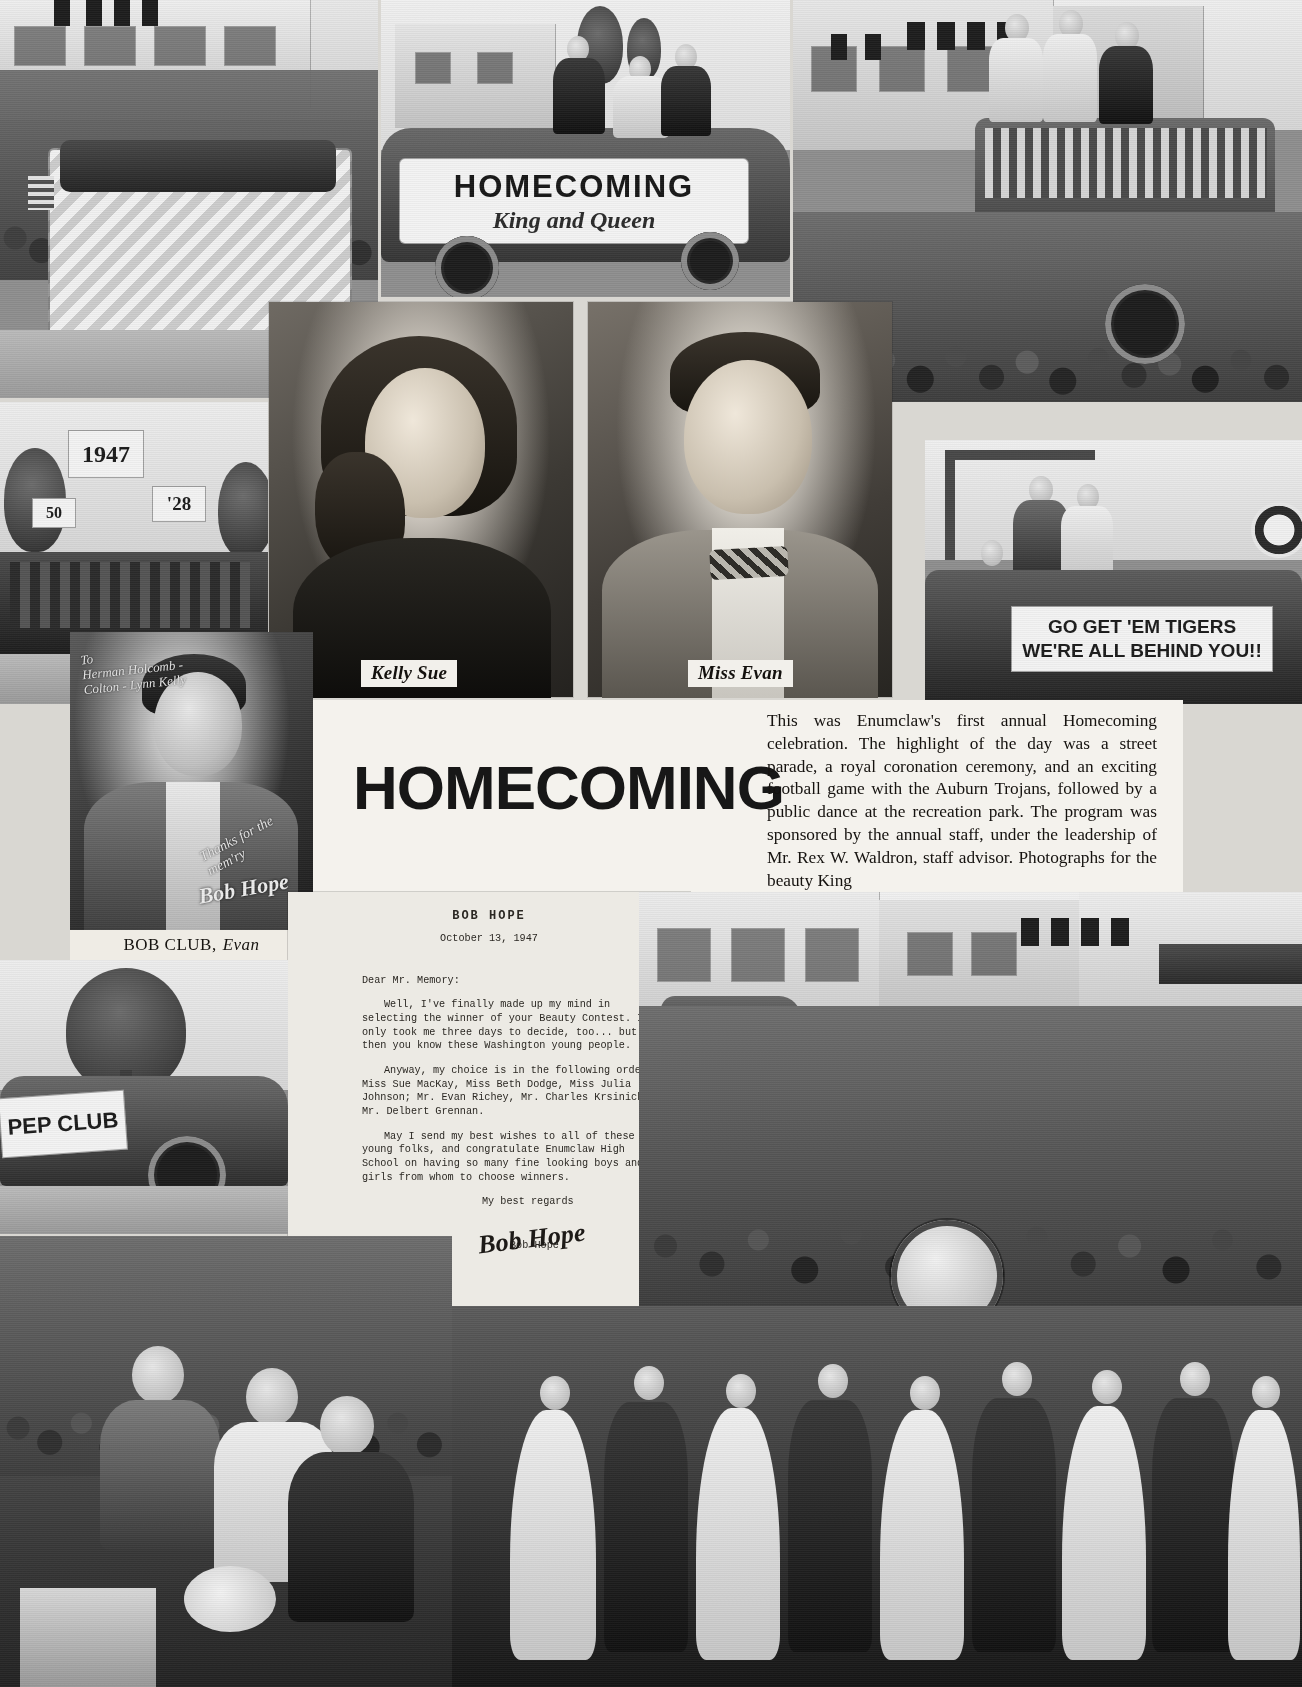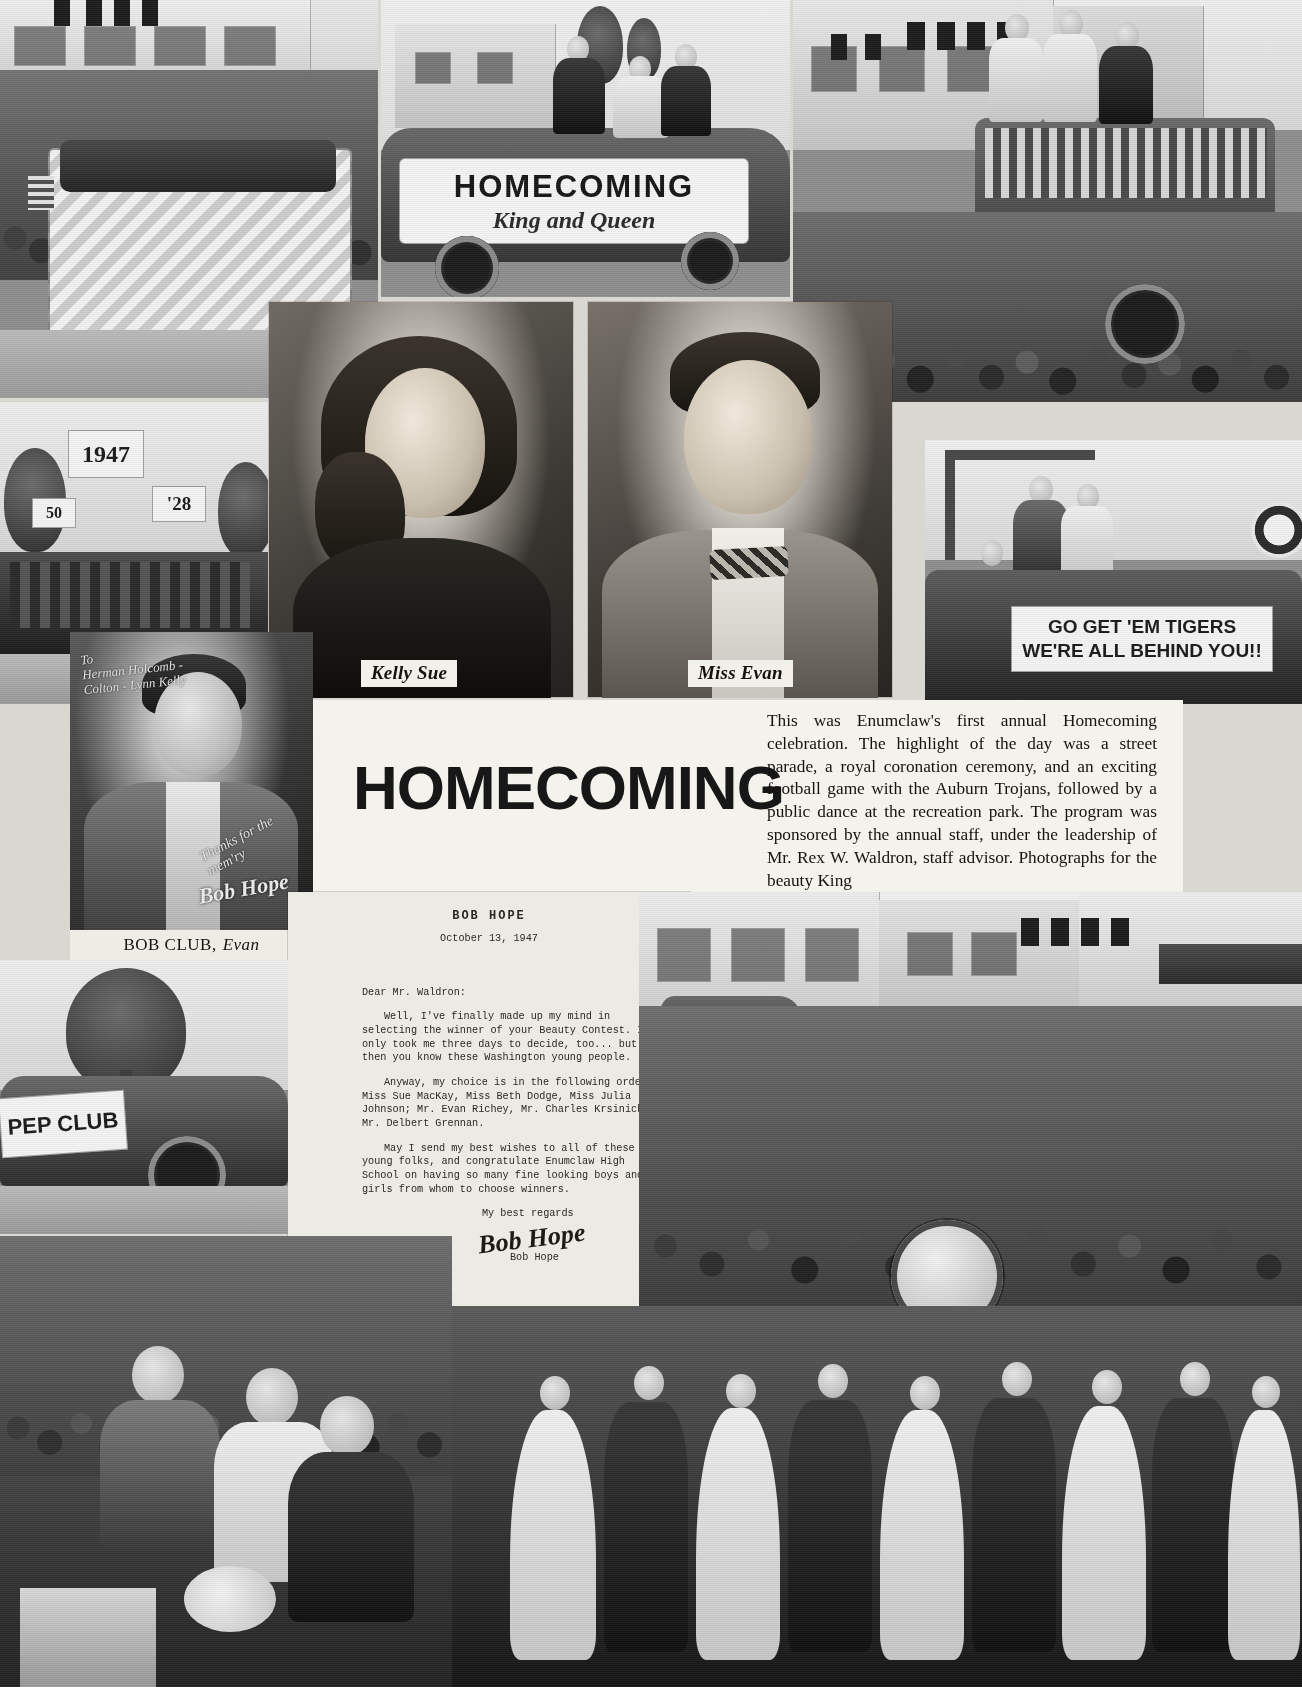--- a/index.html
+++ b/index.html
@@ -414,22 +414,22 @@
     <i>Evan</i>
   </div>
 
   <div id="headline-card" style="left:313px;top:700px;width:870px;height:192px;">
     <div class="headline" style="position:absolute;left:40px;top:52px;font-size:62px;">HOMECOMING</div>
     <div class="bodytext" style="position:absolute;left:454px;top:10px;width:390px;">This was Enumclaw's first annual Homecoming celebration. The highlight of the day was a street parade, a royal coronation ceremony, and an exciting football game with the Auburn Trojans, followed by a public dance at the recreation park. The program was sponsored by the annual staff, under the leadership of Mr. Rex W. Waldron, staff advisor.  Photographs for the beauty King</div>
   </div>
 
   <div id="letter" style="left:288px;top:892px;width:350px;height:414px;padding:16px 26px;">
     <div class="lh" style="margin-bottom:8px">BOB HOPE</div>
-    <div class="ld" style="margin-bottom:40px">October 13, 1947</div>
-    <p style="margin-left:48px">Dear Mr. Waldron:</p>
+    <div class="ld" style="margin-bottom:28px">October 13, 1947</div>
+    <p style="margin-left:48px">Dear Mr. Memory:</p>
     <p class="indent" style="margin-left:48px;margin-right:6px">Well, I've finally made up my mind in selecting the winner of your Beauty Contest. It only took me three days to decide, too... but then you know these Washington young people.</p>
     <p class="indent" style="margin-left:48px;margin-right:6px">Anyway, my choice is in the following order: Miss Sue MacKay, Miss Beth Dodge, Miss Julia Johnson; Mr. Evan Richey, Mr. Charles Krsinick, Mr. Delbert Grennan.</p>
     <p class="indent" style="margin-left:48px;margin-right:6px">May I send my best wishes to all of these young folks, and congratulate Enumclaw High School on having so many fine looking boys and girls from whom to choose winners.</p>
     <p style="margin-left:168px;margin-bottom:2px">My best regards</p>
     <div class="sig" style="position:absolute;left:190px;top:330px;">Bob Hope</div>
     <p style="margin-left:196px;margin-top:30px;margin-bottom:2px">Bob Hope</p>
     <p style="margin:0">BH: mh</p>
     <p style="margin:0">Enclosure</p>
     <div style="position:absolute;right:18px;bottom:12px;font-family:'Liberation Serif',serif;font-size:12px;font-style:italic;">"Thanks for the Memory"</div>
   </div>

